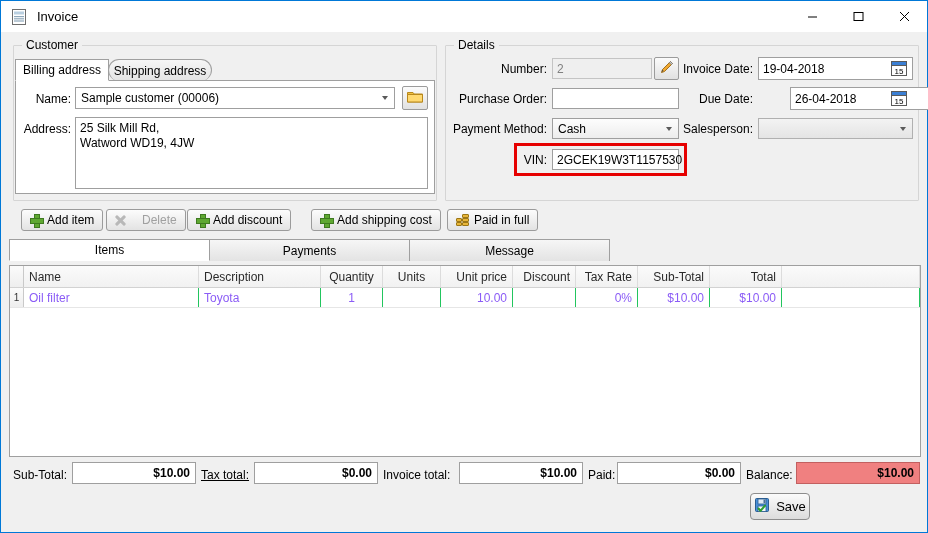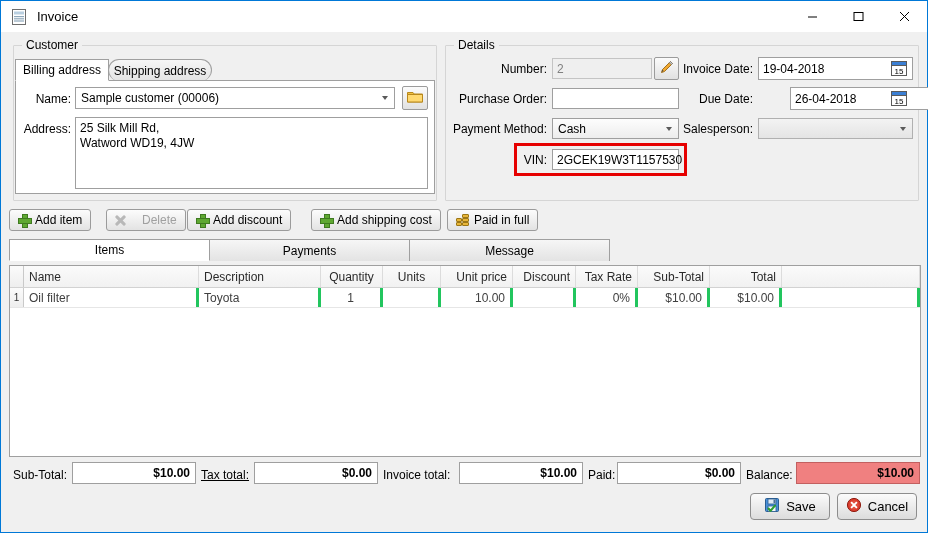--- a/index.html
+++ b/index.html
@@ -136,23 +136,23 @@
   }
   .gh {
     border-right:1px solid #dcdcdc;
     display:flex;align-items:center;
     font-size:12px; color:#2a2a2a;
     padding:0 5px;
     overflow:hidden; white-space:nowrap;
   }
   .grid-row { display:flex; height:20px; border-bottom:1px solid #e6e6e6; }
   .gc {
-    border-right:3px solid #22c55e;
+    border-right:1px solid #22c55e;
     display:flex;align-items:center;
-    font-size:12px; color:#404040;
+    font-size:12px; color:#8b5cf6;
     padding:0 5px;
     overflow:hidden; white-space:nowrap;
   }
   .rowhdr {
     width:14px; flex:0 0 14px;
     background: linear-gradient(#fbfbfb,#eeeeee);
     border-right:1px solid #c9c9c9;
     display:flex; align-items:center; justify-content:center;
     font-size:10px; color:#333;
   }
@@ -310,21 +310,21 @@
       <text x="9" y="13.5" font-family="Liberation Sans, sans-serif" font-size="8" text-anchor="middle" fill="#000">15</text>
     </svg>
   </div>
 
   <span class="lbl" style="left:672px; top:121px; width:80px;">Salesperson:</span>
   <div class="combo empty" style="left:757px; top:117px; width:155px; height:21px;">
     <span></span>
     <span class="arr"></span>
   </div>
 
-  <div class="tbtn" style="left:8px; top:208px;">
+  <div class="tbtn" style="left:20px; top:208px;">
     <span class="ico plus-ico"></span>
     <span>Add item</span>
   </div>
   <div class="tbtn disabled" style="left:105px; top:208px;">
     <span class="ico x-ico"></span>
     <span>Delete</span>
   </div>
   <div class="tbtn" style="left:186px; top:208px;">
     <span class="ico plus-ico"></span>
     <span>Add discount</span>
@@ -393,37 +393,27 @@
 
   <span class="tot-lbl" style="left:382px; top:467px;">Invoice total:</span>
   <div class="tot-fld" style="left:458px; top:461px; width:124px;">$10.00</div>
 
   <span class="tot-lbl" style="left:587px; top:467px;">Paid:</span>
   <div class="tot-fld" style="left:616px; top:461px; width:124px;">$0.00</div>
 
   <span class="tot-lbl" style="left:745px; top:467px;">Balance:</span>
   <div class="tot-fld red" style="left:795px; top:461px; width:124px;">$10.00</div>
 
-  <div class="bbtn" style="left:749px; top:492px; width:80px;">
+  <div class="bbtn" style="left:749px; top:492px; width:60px;">
     <span>
       <svg width="16" height="16" viewBox="0 0 16 16">
         <rect x="1.5" y="1.5" width="13" height="13" rx="1" fill="#4a90d9" stroke="#2a5d8f" stroke-width="1"></rect>
         <rect x="4" y="2" width="8" height="5" fill="#dfeaf5" stroke="#2a5d8f" stroke-width="0.8"></rect>
         <rect x="9.5" y="2.6" width="2" height="3.6" fill="#4a6f94"></rect>
         <rect x="4" y="9" width="8" height="5.5" fill="#f5f9fc" stroke="#2a5d8f" stroke-width="0.8"></rect>
         <path d="M4.5 11.5 L6.5 13.8 L11 8.6" fill="none" stroke="#2f9e2f" stroke-width="2.1" stroke-linecap="round" stroke-linejoin="round"></path>
       </svg>
     </span>
     <span>Save</span>
   </div>
-  <div class="bbtn" style="left:836px; top:492px; width:80px;">
-    <span>
-      <svg width="16" height="16" viewBox="0 0 16 16">
-        <circle cx="8" cy="8" r="6.6" fill="#d93a2b" stroke="#8f1f14" stroke-width="1"></circle>
-        <circle cx="8" cy="8" r="4.6" fill="#e0503f" stroke="none"></circle>
-        <path d="M5.6 5.6 L10.4 10.4 M10.4 5.6 L5.6 10.4" stroke="#fff" stroke-width="1.8" stroke-linecap="round"></path>
-      </svg>
-    </span>
-    <span>Cancel</span>
-  </div>
 
   <div class="statusbar"></div>
 </div>
 
 </body></html>

